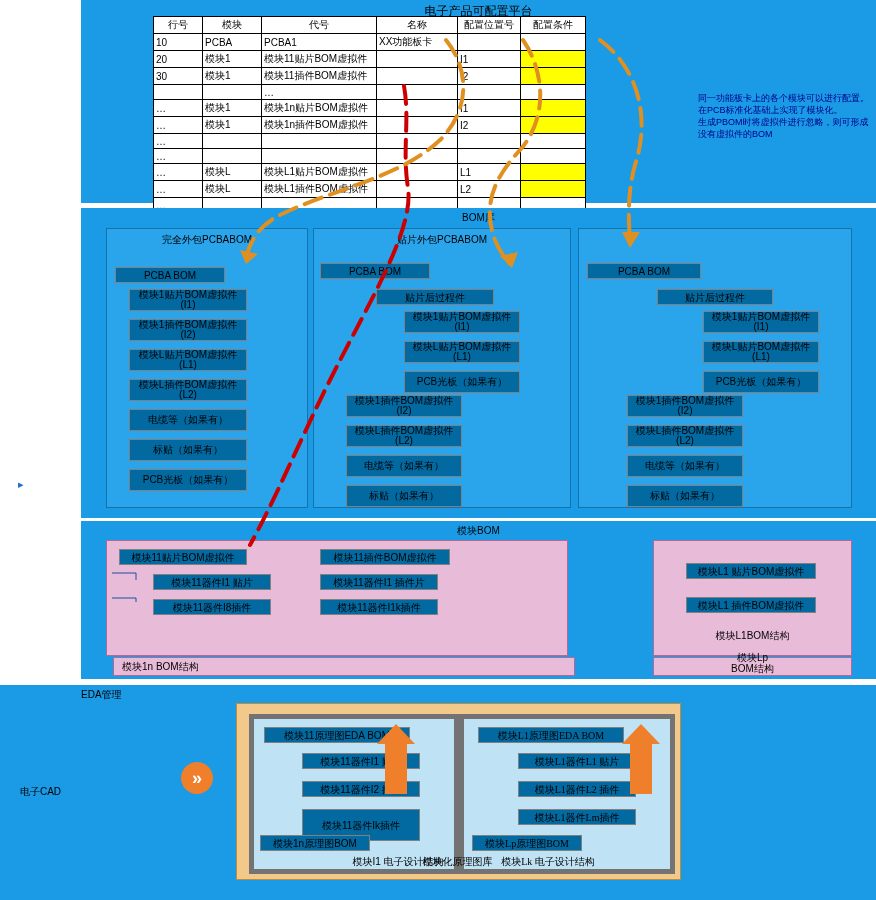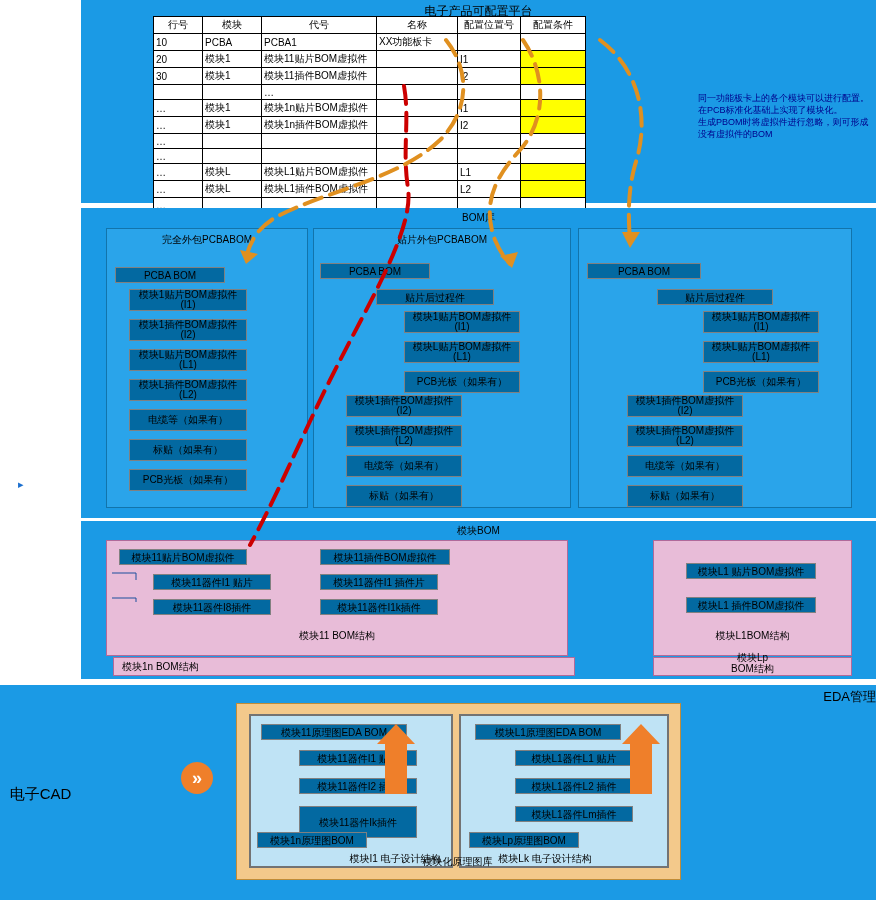--- a/index.html
+++ b/index.html
@@ -47,29 +47,29 @@
   
   #mod-panel{left:81px;top:521px;width:795px;height:158px;background:#1b9ae5;}
   #mod-title{left:0;top:3px;width:795px;text-align:center;font-size:10px;}
   .pinkbox{background:#e8bcd8;border:1px solid #b06a9a;}
   #mod-left{left:25px;top:19px;width:460px;height:114px;}
   #mod-right{left:572px;top:19px;width:197px;height:114px;}
   #mod-left-bottom{left:32px;top:136px;width:460px;height:17px;}
   #mod-right-bottom{left:572px;top:136px;width:197px;height:17px;}
   
   #eda-panel{left:81px;top:685px;width:795px;height:215px;background:#1b9ae5;}
-  #eda-title{left:0;top:3px;width:795px;text-align:right;font-size:13px;}
+  #eda-title{left:0;top:3px;width:795px;text-align:left;font-size:10px;}
   #eda-outer{left:155px;top:18px;width:443px;height:175px;background:#f3c98b;border:1px solid #c08c38;}
   #eda-outer-label{left:155px;top:170px;width:443px;text-align:center;font-size:10px;}
-  .edabox{background:#bfe3f5;border:2px solid #737373;}
+  .edabox{background:#bfe3f5;border:5px solid #737373;}
   #eda-l{left:12px;top:10px;width:200px;height:150px;}
-  #eda-r{left:222px;top:10px;width:206px;height:150px;}
+  #eda-r{left:222px;top:10px;width:206px;height:150px;font-family:Liberation Serif, serif;}
   
   #cad-strip{left:0px;top:685px;width:81px;height:215px;background:#1b9ae5;}
-  #cad-label{left:0;top:100px;width:81px;text-align:center;font-size:15px;}
+  #cad-label{left:0;top:100px;width:81px;text-align:center;font-size:10px;}
   #left-white{left:0;top:0;width:81px;height:685px;background:#ffffff;}
   
   .upArrow{position:absolute;width:22px;background:#ef7f2a;}
   .upArrowHead{position:absolute;width:0;height:0;border-left:19px solid transparent;border-right:19px solid transparent;border-bottom:20px solid #ef7f2a;}
   #chev{left:181px;top:762px;width:32px;height:32px;border-radius:50%;background:#ef7f2a;color:#fff;display:flex;align-items:center;justify-content:center;font-size:18px;font-weight:bold;}
   #blue-tick{left:18px;top:478px;font-size:11px;color:#1b6fcf;}
   svg.overlay{position:absolute;left:0;top:0;width:876px;height:900px;pointer-events:none;}
 </style>
 </head>
 <body>
@@ -265,21 +265,20 @@
 <div class="abs" id="mod-panel">
   <div class="abs" id="mod-title">模块BOM</div>
 
   <div class="abs pinkbox" id="mod-left">
     <div class="abs gbox" style="left:12px;top:8px;width:128px;height:16px;">模块11贴片BOM虚拟件</div>
     <div class="abs gbox" style="left:213px;top:8px;width:130px;height:16px;">模块11插件BOM虚拟件</div>
     <div class="abs gbox" style="left:46px;top:33px;width:118px;height:16px;">模块11器件I1 贴片</div>
     <div class="abs gbox" style="left:46px;top:58px;width:118px;height:16px;">模块11器件I8插件</div>
     <div class="abs gbox" style="left:213px;top:33px;width:118px;height:16px;">模块11器件I1 插件片</div>
     <div class="abs gbox" style="left:213px;top:58px;width:118px;height:16px;">模块11器件I1k插件</div>
-    <div class="abs" style="left:0;top:88px;width:460px;text-align:center;">模块11 BOM结构</div>
   </div>
   <div class="abs pinkbox" id="mod-left-bottom">
     <div class="abs" style="left:8px;top:2px;">模块1n BOM结构</div>
   </div>
 
   <div class="abs pinkbox" id="mod-right">
     <div class="abs gbox" style="left:32px;top:22px;width:130px;height:16px;">模块L1 贴片BOM虚拟件</div>
     <div class="abs gbox" style="left:32px;top:56px;width:130px;height:16px;">模块L1 插件BOM虚拟件</div>
     <div class="abs" style="left:0;top:88px;width:197px;text-align:center;">模块L1BOM结构</div>
   </div>

